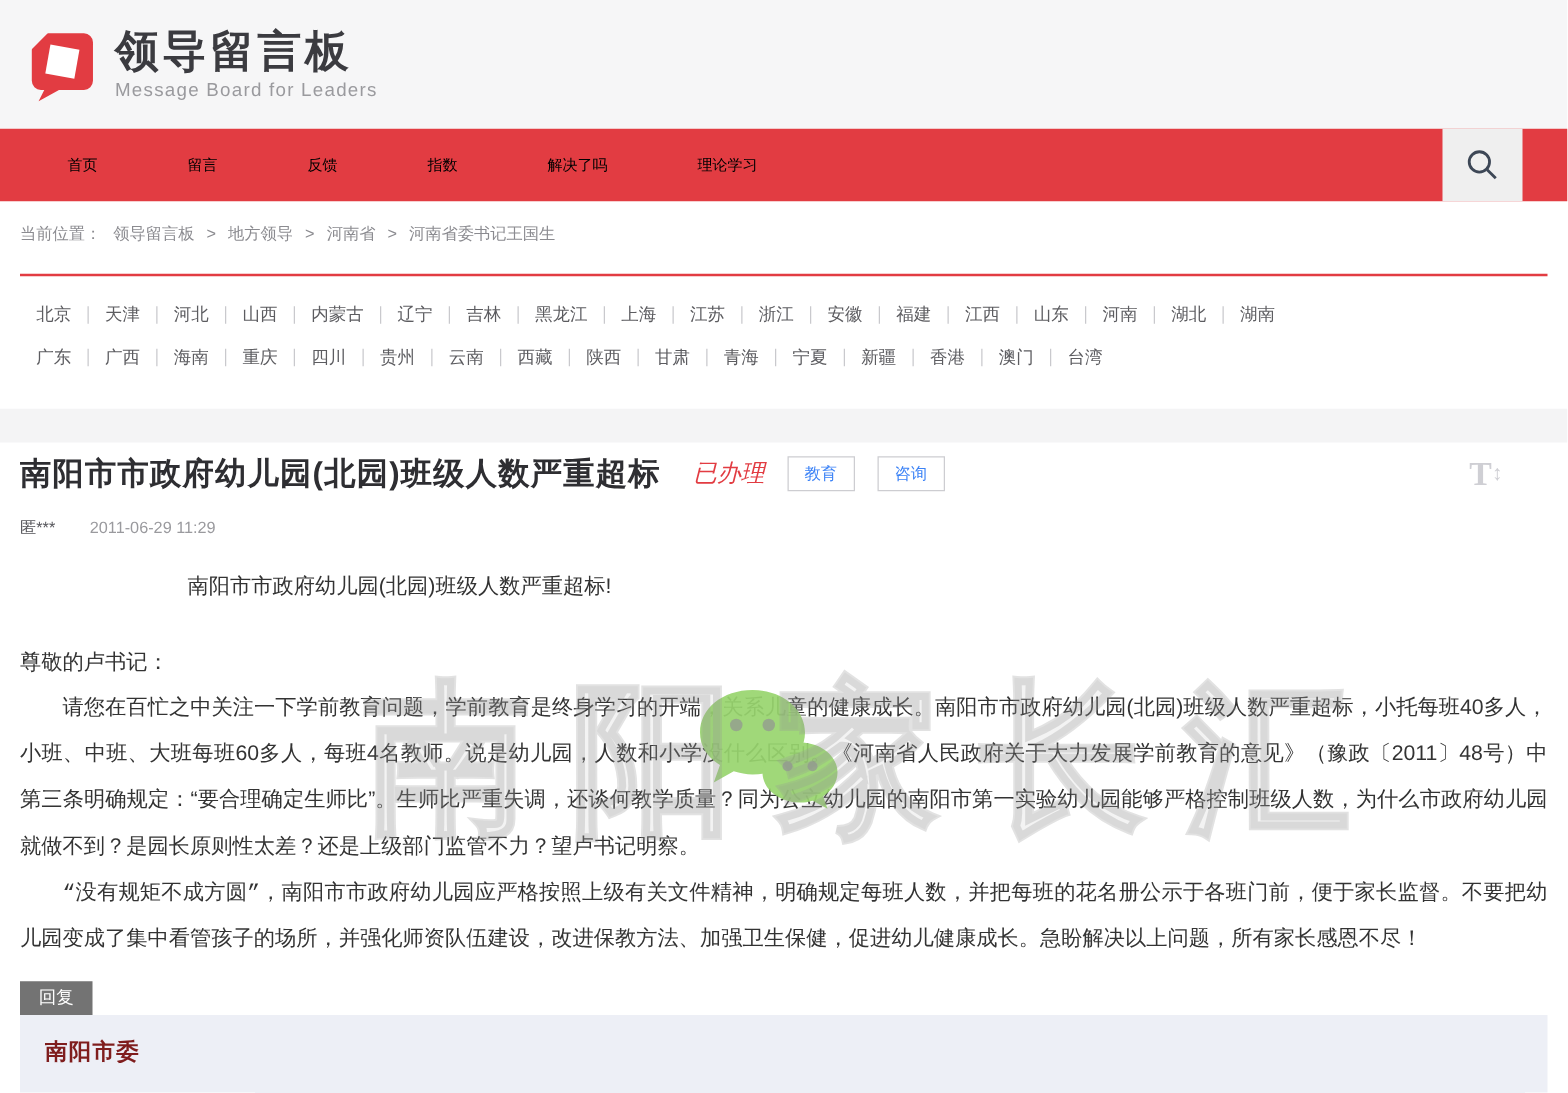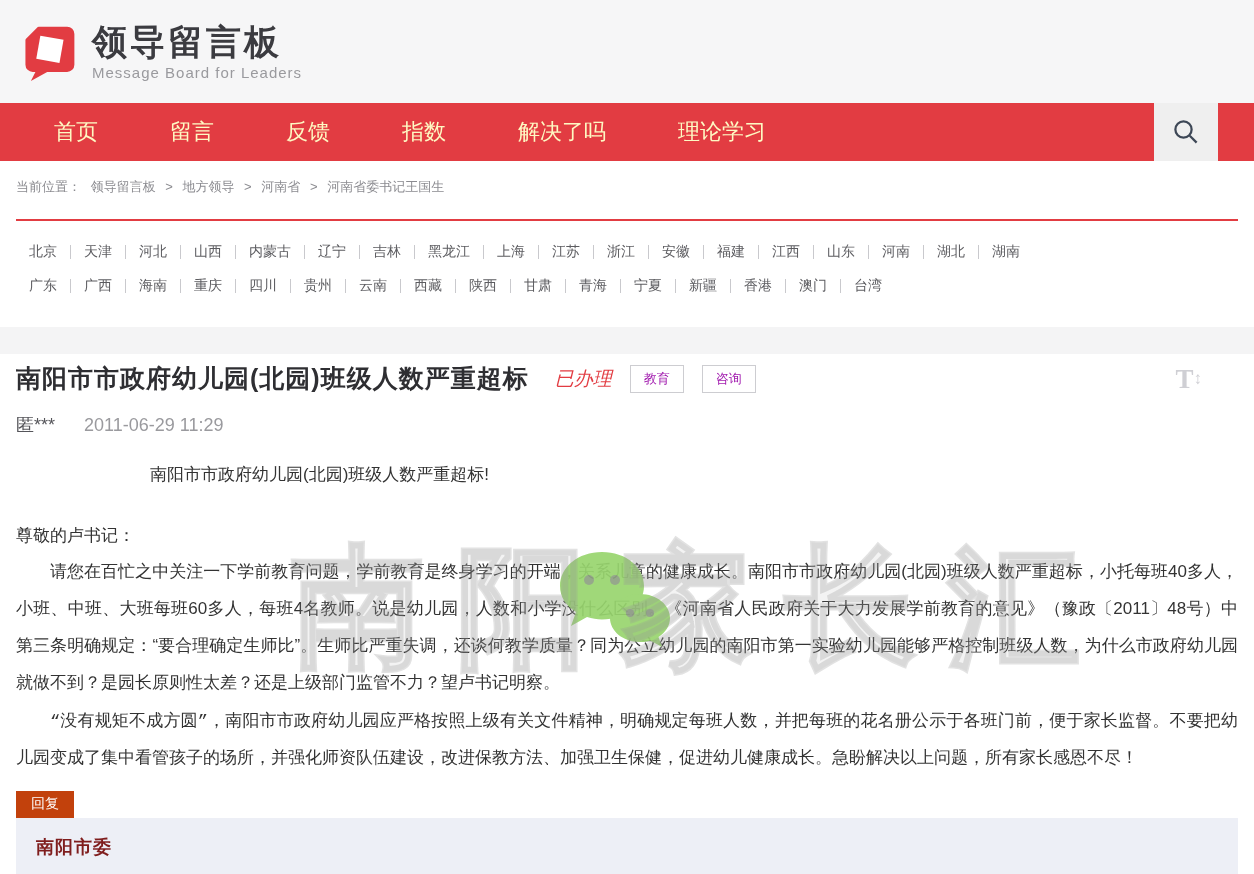--- a/index.html
+++ b/index.html
@@ -9,21 +9,21 @@
 
   
   .site-header { height:103px; background:#f6f6f7; display:flex; align-items:center; padding-left:20px; }
   .logo { display:flex; align-items:center; cursor:pointer; }
   .logo-mark { width:58px; height:62px; margin-right:14px; }
   .logo-text .cn { font-size:35px; font-weight:700; color:#3b3b40; letter-spacing:3px; line-height:38px;}
   .logo-text .en { font-size:15px; color:#9a9a9e; letter-spacing:1px; margin-top:3px; }
 
   
   .main-nav { height:58px; background:#e23c42; display:flex; align-items:center; position:relative; }
-  .nav-item { color:#fef9c3; font-size:22px; line-height:58px; padding:0 36px; cursor:pointer; white-space:nowrap; }
+  .nav-item { color:#000000; font-size:12px; line-height:58px; padding:0 36px; cursor:pointer; white-space:nowrap; }
   .nav-item:first-child { margin-left:18px; }
   .search-box { position:absolute; right:36px; top:0; width:64px; height:58px; background:#efefef;
     display:flex; align-items:center; justify-content:center; cursor:pointer; }
 
   
   .breadcrumb { margin:0 16px; padding-top:17px; padding-bottom:23px; font-size:13px; color:#8b8b90; }
   .breadcrumb span { margin-right:6px; }
   .crumb { cursor:pointer; }
   .red-rule { height:2px; background:#e23c42; margin:0 16px; }
 
@@ -31,45 +31,45 @@
   .provinces { margin:0 16px; padding-top:22px; padding-bottom:16px; font-size:14px; color:#5c5c60; }
   .prov-row { display:flex; align-items:center; flex-wrap:nowrap; margin-bottom:16px; }
   .prov { padding:0 13px; white-space:nowrap; cursor:pointer; }
   .prov-sep { width:1px; height:14px; background:#c9c9cd; }
   .gray-band { height:27px; background:#f4f4f5; }
 
   
   .post-head { margin:8px 16px 0; display:flex; align-items:center; position:relative; }
   .post-title { font-size:25px; color:#2e2e32; font-weight:700; letter-spacing:1px; }
   .post-status { color:#e23c42; font-size:19px; margin-left:26px;font-style:italic; }
-  .post-tag { border:1px solid #cdcdd1; color:#a21caf; font-size:13px; padding:4px 13px; margin-left:18px; background:#fff; cursor:pointer;}
+  .post-tag { border:1px solid #cdcdd1; color:#3b82f6; font-size:13px; padding:4px 13px; margin-left:18px; background:#fff; cursor:pointer;}
   .tsize { position:absolute; right:36px; top:2px; color:#cfcfd4; cursor:pointer; display:flex; align-items:flex-start;}
   .tsize .t { font-family:"Liberation Serif","DejaVu Serif",serif; font-size:27px; font-weight:700;}
   .tsize .ar { font-size:17px; margin-top:5px; }
 
-  .post-meta { margin:18px 16px 0; font-size:18px; }
+  .post-meta { margin:18px 16px 0; font-size:13px; }
   .post-author { color:#55555a; margin-right:24px; }
   .post-date { color:#9a9a9e; }
 
   
   .post-body { margin:0 16px; font-size:17px; color:#333; }
   .subject-line { padding-left:134px; margin-top:26px; line-height:23px; }
   .salutation { margin-top:38px; line-height:23px; }
   .para { margin-top:6px; line-height:37px; text-indent:2em; text-align:justify; }
   .para + .para { margin-top:2px;font-family:Liberation Mono, monospace; }
 
   
   .watermark { position:absolute; left:0; top:0; width:100%; height:100%; pointer-events:none; }
   .wm-text { position:absolute; left:292px; top:520px; font-size:132px; font-weight:700; letter-spacing:32px;
     color:rgba(140,140,140,0.10); -webkit-text-stroke:3px rgba(150,150,150,0.28); white-space:nowrap;}
   .wm-icon { position:absolute; left:556px; top:540px; width:120px; height:120px; opacity:.92; }
 
   
   .reply-section { margin-top:14px; }
-  .reply-tab { display:inline-block; margin-left:16px; background:#c2410c; color:#fff; font-size:14px;
+  .reply-tab { display:inline-block; margin-left:16px; background:#737373; color:#fff; font-size:14px;
     padding:4px 15px 5px; cursor:pointer; }
   .reply-box { margin:0 16px; background:#edeff6; padding:17px 20px 40px; min-height:140px; }
   .reply-org { color:#7f1d1d; font-size:18px; font-weight:700; letter-spacing:1px; }
   .reply-greeting { margin-top:24px; font-size:16px; color:#333; }
 </style>
 </head>
 <body>
 
 <div class="site-header">
   <div class="logo">

